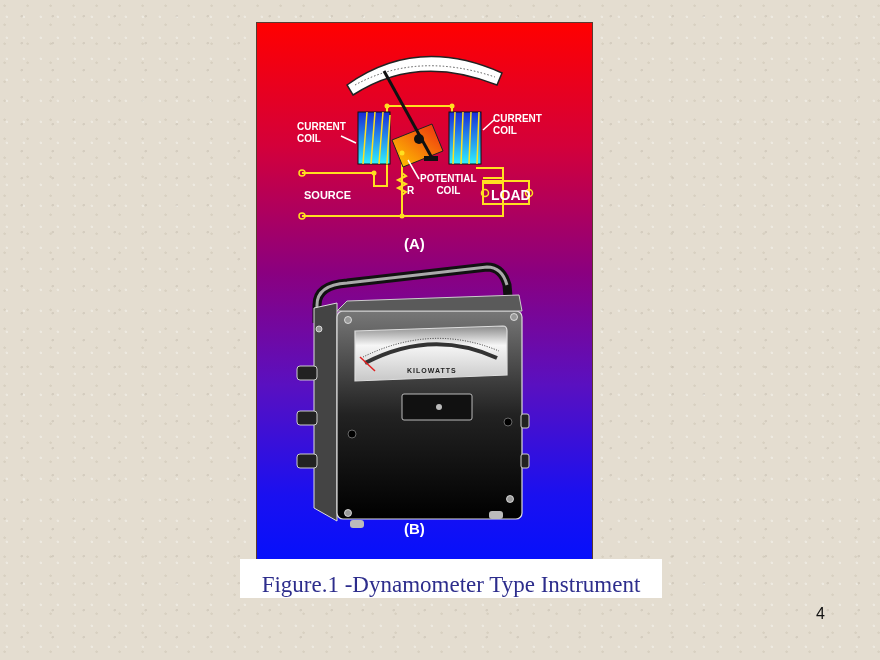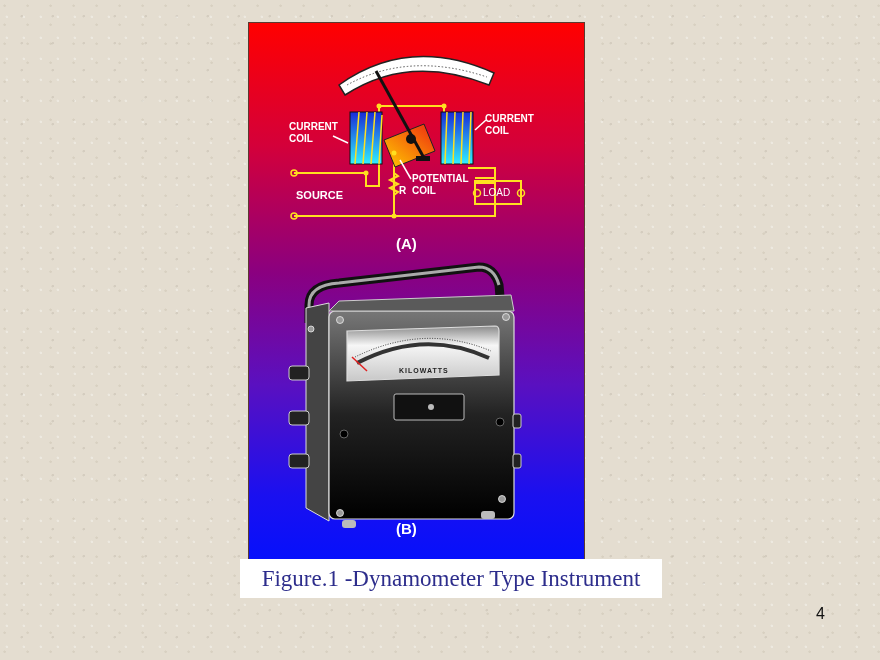--- a/index.html
+++ b/index.html
@@ -4,26 +4,26 @@
 <style>
   html,body{margin:0;padding:0;}
   body{width:880px;height:660px;position:relative;overflow:hidden;
     background:#e4ddd0;
     background-image:
       radial-gradient(circle at 20% 30%, rgba(160,150,130,.18) 1px, transparent 1.5px),
       radial-gradient(circle at 70% 60%, rgba(120,110,95,.15) 1px, transparent 1.5px),
       radial-gradient(circle at 40% 80%, rgba(255,255,255,.35) 1px, transparent 1.5px);
     background-size:23px 19px, 31px 27px, 17px 21px;
     font-family:"Liberation Sans",sans-serif;}
-  .figure{position:absolute;left:248px;top:22px;width:337px;height:558px;
+  .figure{position:absolute;left:256px;top:22px;width:337px;height:558px;
     background:linear-gradient(to bottom,#ff0000 0%,#d4003a 22%,#8a0080 45%,#5a10c0 65%,#1a10f0 85%,#0010ff 100%);
     border:1px solid #5a3a30;box-sizing:border-box;}
   .figure svg{position:absolute;left:0;top:0;}
   .caption{position:absolute;left:240px;top:559px;width:422px;height:39px;background:#fff;
-    display:flex;align-items:center;justify-content:center;}
+    display:flex;align-items:flex-end;justify-content:center;}
   .caption span{font-family:"Liberation Serif",serif;font-size:23px;color:#2d2d8c;}
   .page-num{position:absolute;left:816px;top:605px;font-size:16px;color:#111;}
 </style>
 </head>
 <body>
 
 <div class="figure">
   <svg width="337" height="527" viewBox="0 0 337 527">
 
     <g>
@@ -142,27 +142,27 @@
   </svg>
 
   <div style="position:absolute;left:40px;top:98px;color:#fff;font-weight:bold;font-size:10px;line-height:12px;">
     <div>CURRENT</div>
     <div>COIL</div>
   </div>
   <div style="position:absolute;left:236px;top:90px;color:#fff;font-weight:bold;font-size:10px;line-height:12px;">
     <div>CURRENT</div>
     <div>COIL</div>
   </div>
-  <div style="position:absolute;left:163px;top:150px;color:#fff;font-weight:bold;font-size:10px;line-height:12px;">
+  <div style="position:absolute;left:163px;top:150px;color:#fff;font-weight:bold;font-size:10px;line-height:12px;text-align:center;">
     <div>POTENTIAL</div>
     <div>COIL</div>
   </div>
   <div style="position:absolute;left:150px;top:162px;color:#fff;font-weight:bold;font-size:10px;">R</div>
   <div style="position:absolute;left:47px;top:166px;color:#fff;font-weight:bold;font-size:11px;">SOURCE</div>
-  <div style="position:absolute;left:234px;top:164px;color:#fff;font-weight:normal;font-size:10px;">LOAD</div>
+  <div style="position:absolute;left:234px;top:164px;color:#fff;font-weight:bold;font-size:14px;">LOAD</div>
   <div style="position:absolute;left:147px;top:212px;color:#fff;font-weight:bold;font-size:15px;">(A)</div>
 
   <div style="position:absolute;left:150px;top:344px;color:#222;font-weight:bold;font-size:7px;letter-spacing:1px;">KILOWATTS</div>
   <div style="position:absolute;left:147px;top:497px;color:#fff;font-weight:bold;font-size:15px;">(B)</div>
 </div>
 
 <div class="caption">
   <span>Figure.1 -Dynamometer Type Instrument</span>
 </div>
 

